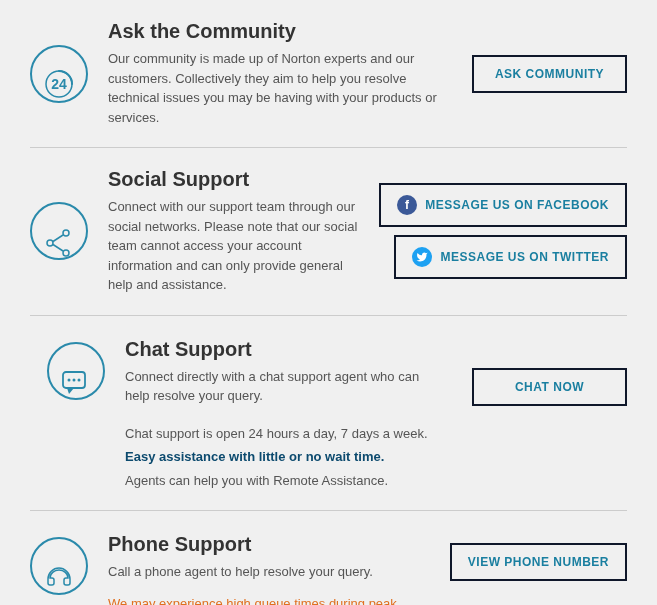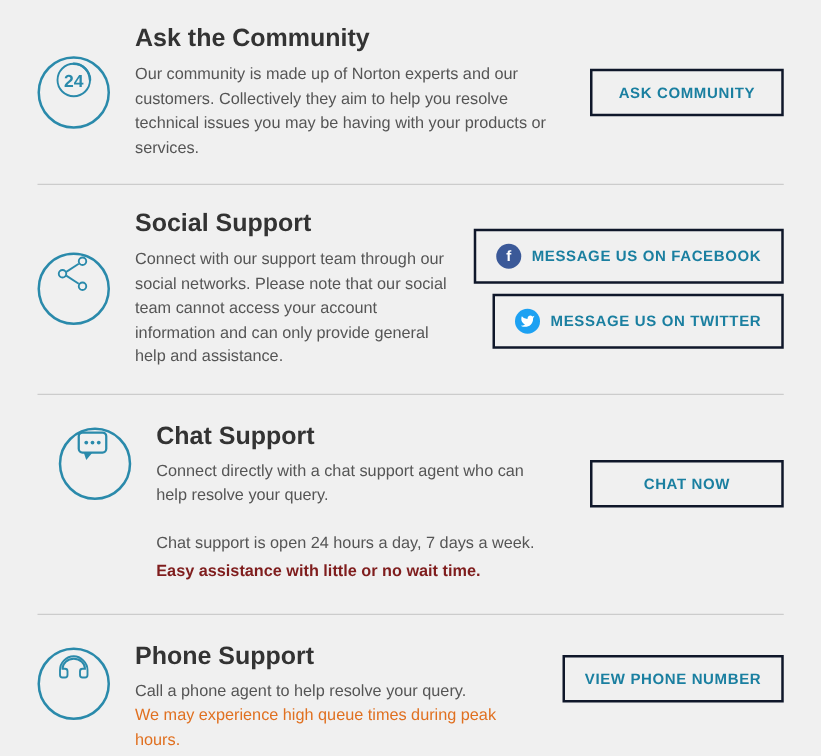--- a/index.html
+++ b/index.html
@@ -78,21 +78,21 @@
       margin: 0 30px;
     }
 
     
     .icon-circle {
       width: 58px;
       height: 58px;
       border-radius: 50%;
       border: 2px solid #2a8aab;
       display: flex;
-      align-items: flex-start;
+      align-items: flex-end;
       justify-content: center;
       color: #2a8aab;
     }
 
     
     svg { display: block; }
   </style>
 </head>
 <body>
 
@@ -161,21 +161,22 @@
         <circle cx="13" cy="10" r="1.5" fill="#2a8aab"></circle>
         <circle cx="18" cy="10" r="1.5" fill="#2a8aab"></circle>
       </svg>
     </div>
   </div>
   <div class="section-content">
     <div class="section-title">Chat Support</div>
     <div class="section-desc">
       <p style="margin-bottom:18px;">Connect directly with a chat support agent who can help resolve your query.</p>
       <p style="margin-bottom:4px;">Chat support is open 24 hours a day, 7 days a week.</p>
-      <p style="font-weight:bold; color:#7f1d1d; margin-bottom:4px;">Easy assistance with little or no wait time.</p>
+      <p style="font-weight:bold; color:#0c4a6e; margin-bottom:4px;">Easy assistance with little or no wait time.</p>
+      <p>Agents can help you with Remote Assistance.</p>
     </div>
   </div>
   <div class="section-actions" style="margin-top: 30px;">
     <button class="btn">CHAT NOW</button>
   </div>
 </div>
 
 <div class="divider"></div>
 
 <div class="section" style="align-items: flex-start; padding-top: 22px;">
@@ -183,21 +184,21 @@
     <div class="icon-circle">
       <svg width="30" height="30" viewBox="0 0 30 30" fill="none" xmlns="http://www.w3.org/2000/svg">
 
         <path d="M15 5 C9 5 4 10 4 16 L4 20 C4 21.1 4.9 22 6 22 L8 22 C9.1 22 10 21.1 10 20 L10 17 C10 15.9 9.1 15 8 15 L6 15 C6 10.6 10.1 7 15 7 C19.9 7 24 10.6 24 15 L22 15 C20.9 15 20 15.9 20 17 L20 20 C20 21.1 20.9 22 22 22 L24 22 C25.1 22 26 21.1 26 20 L26 16 C26 10 20.6 5 15 5Z" stroke="#2a8aab" stroke-width="1.5" fill="none"></path>
       </svg>
     </div>
   </div>
   <div class="section-content">
     <div class="section-title">Phone Support</div>
     <div class="section-desc">
-      <p style="margin-bottom:0;">Call a phone agent to help resolve your query.</p>
+      <p style="margin-bottom:12px;">Call a phone agent to help resolve your query.</p>
       <p style="color:#e07020; margin-bottom:4px;">We may experience high queue times during peak hours.</p>
 
     </div>
   </div>
   <div class="section-actions" style="margin-top: 10px;">
     <button class="btn">VIEW PHONE NUMBER</button>
   </div>
 </div>
 
 </body></html>

